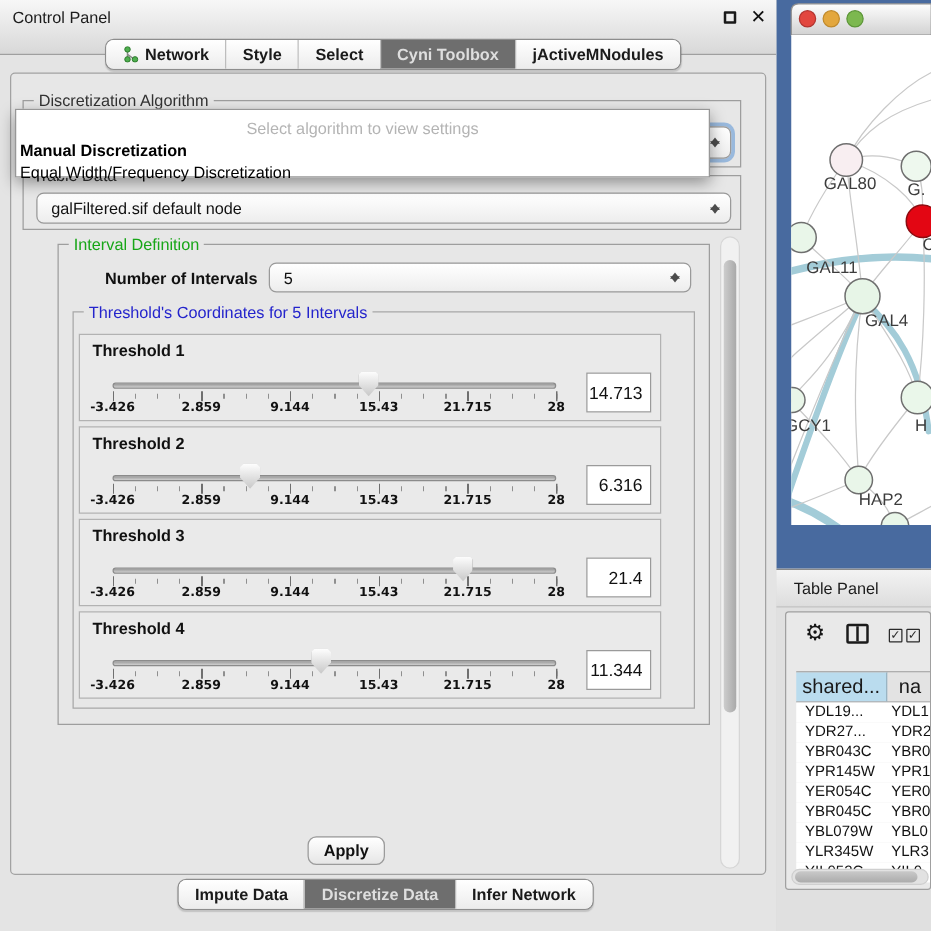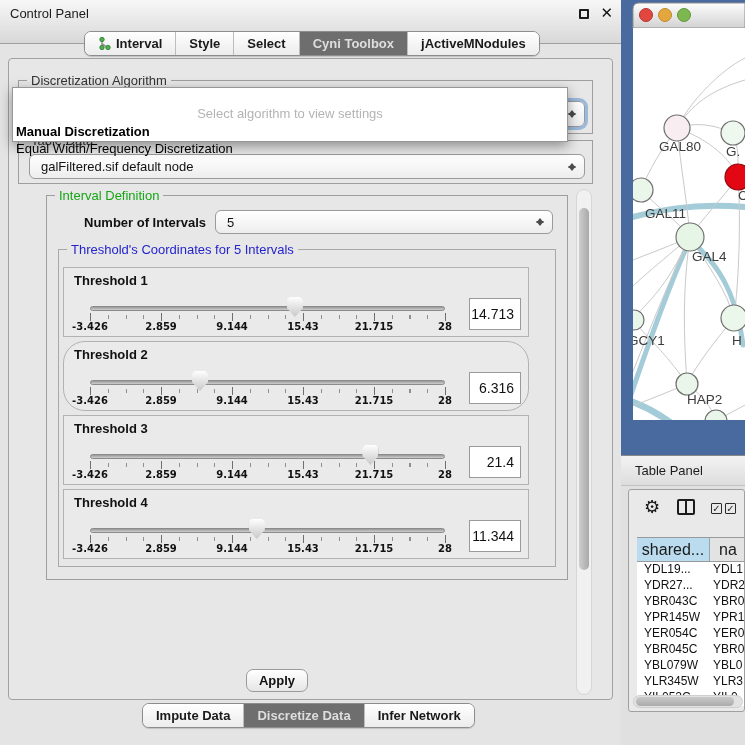--- a/index.html
+++ b/index.html
@@ -41,21 +41,21 @@
   .stepper { position:absolute; right:7px; top:50%; width:9px; height:16px; transform:translateY(-50%); }
   .stepper:before { content:""; position:absolute; left:0; top:0;
     border:4px solid transparent; border-bottom:5px solid #4c4c4c; }
   .stepper:after  { content:""; position:absolute; left:0; bottom:0;
     border:4px solid transparent; border-top:5px solid #4c4c4c; }
   .focus-ring { box-shadow:0 0 0 3px rgba(110,160,215,.65); }
 
   
   #algo-popup { position:absolute; left:12px; top:87px; width:556px; height:55px;
     background:#fff; border:1px solid #979797; box-shadow:0 4px 12px rgba(0,0,0,.4); z-index:50; }
-  #algo-popup .hdr { text-align:center; font-size:13px; color:#b4b4b4; line-height:18px; margin-top:17px; }
+  #algo-popup .hdr { text-align:center; font-size:13px; color:#b4b4b4; line-height:18px; margin-top:6px; }
   #algo-popup .opt { font-size:13px; color:#000; line-height:17px; padding-left:3px; white-space:nowrap; }
   #algo-popup .opt.b { font-weight:bold; }
 
   
   #viewport { position:absolute; left:5px; top:130px; width:561px; height:506px; overflow:hidden; }
   .vscroll { position:absolute; left:567px; top:130px; width:16px; height:506px;
     background:#f1f1f1; border:1px solid #d6d6d6; border-radius:8px; }
   .vscroll .thumb { position:absolute; left:2px; top:18px; width:10px; height:362px;
     background:linear-gradient(to right,#cdcdcd,#a9a9a9); border-radius:6px; }
 
@@ -137,21 +137,21 @@
 
   <div class="pill" id="top-tabs">
     <div class="tab">
       <svg class="net-icon" viewBox="0 0 13 13">
         <line x1="4" y1="2.5" x2="4" y2="10.5" stroke="#8a8a8a" stroke-width="1.2"></line>
         <line x1="4" y1="6.5" x2="9.5" y2="10.5" stroke="#8a8a8a" stroke-width="1.2"></line>
         <circle cx="4" cy="2.5" r="2.2" fill="#4fae4f" stroke="#2c7a2c" stroke-width=".8"></circle>
         <circle cx="4" cy="10.5" r="2.2" fill="#4fae4f" stroke="#2c7a2c" stroke-width=".8"></circle>
         <circle cx="10" cy="10.5" r="2.2" fill="#4fae4f" stroke="#2c7a2c" stroke-width=".8"></circle>
       </svg>
-      <span>Interval</span>
+      <span>Network</span>
     </div>
     <div class="tab">
         <span>Style</span>
       </div>
     <div class="tab">
         <span>Select</span>
       </div>
     <div class="tab sel">
         <span>Cyni Toolbox</span>
       </div>
@@ -199,21 +199,21 @@
             <div class="thumb-sl" style="left: 222.905px;"></div>
             <span class="tk t0">-3.426</span>
             <span class="tk t1">2.859</span>
             <span class="tk t2">9.144</span>
             <span class="tk t3">15.43</span>
             <span class="tk t4">21.715</span>
             <span class="tk t5">28</span>
             <input class="thr-val" value="14.713" style="">
           </div>
 
-          <div class="thr-box" style="top:91px;border-radius:22px;">
+          <div class="thr-box" style="top:91px;">
             <span class="thr-label">Threshold 2</span>
             <div class="track"></div>
             <div class="ticks-minor"></div>
             <div class="ticks-major"></div>
             <div class="thumb-sl" style="left: 128.049px;"></div>
             <span class="tk t0">-3.426</span>
             <span class="tk t1">2.859</span>
             <span class="tk t2">9.144</span>
             <span class="tk t3">15.43</span>
             <span class="tk t4">21.715</span>

